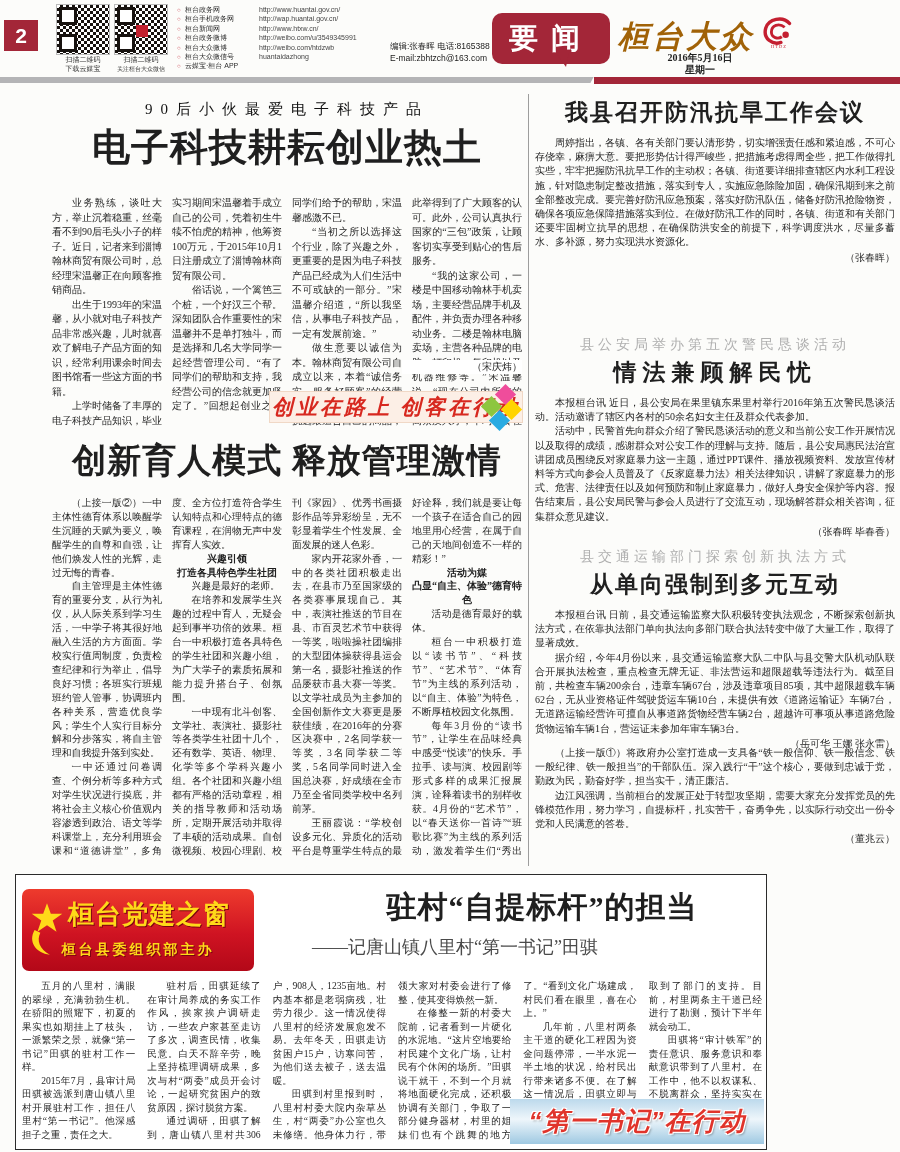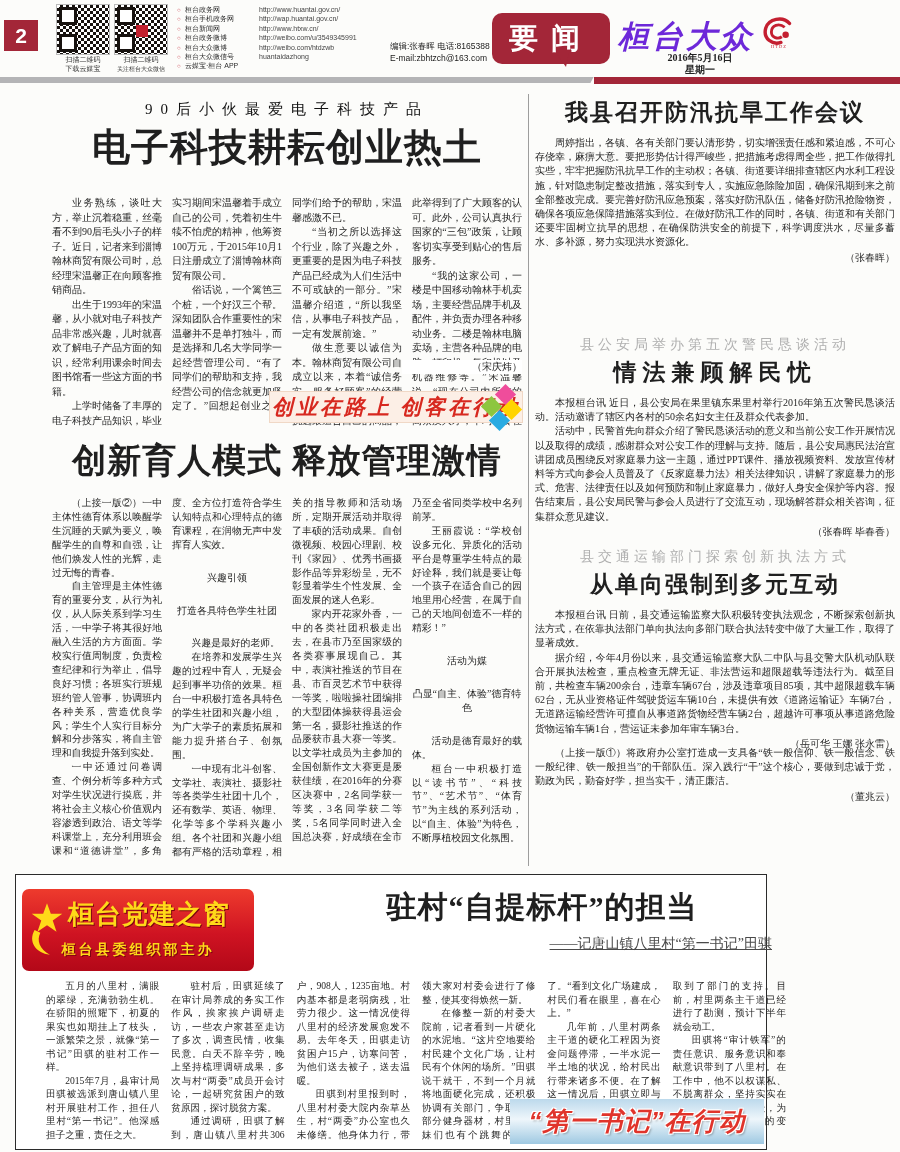--- a/index.html
+++ b/index.html
@@ -1,21 +1,21 @@
 <!DOCTYPE html>
 <html><head>
 <meta charset="utf-8">
 <style>
   * { margin:0; padding:0; box-sizing:border-box; }
   html,body { width:900px; height:1152px; }
   body { position:relative; background:#fcfcfa; color:#1f1f1f; overflow:hidden;
          font-family:"Liberation Serif","DejaVu Serif",serif; }
   .abs { position:absolute; }
   p { text-indent:2em; text-align:justify; }
-  h4.sub { text-align:center; font-weight:normal; text-indent:0; margin:19px 0; font-size:1.02em; }
+  h4.sub { text-align:center; font-weight:bold; text-indent:0; margin:0 0; font-size:1.02em; }
 
   
   #header { position:absolute; left:0; top:0; width:900px; height:92px; }
   #page-num { left:4px; top:20px; width:34px; height:31px; background:#a32638; color:#fff;
               display:flex; align-items:center; justify-content:center; font-size:21px; font-weight:bold;
               font-family:"Liberation Sans","DejaVu Sans",sans-serif; }
   .qr { top:4px; width:54px; height:51px; position:absolute;
         background:repeating-conic-gradient(#17120f 0% 25%, #fff 0% 50%) 0 0 / 6px 6px; border:1px solid #bbb; }
   .qr::before, .qr::after { content:""; position:absolute; width:12px; height:12px; border:3px solid #17120f; background:#fff; }
   .qr::before { left:2px; top:2px; } .qr::after { left:2px; bottom:2px; }
@@ -28,21 +28,21 @@
   .link-name { width:74px; }
   .link-url { color:#444; }
   #editor { left:390px; top:41px; font-size:8.5px; line-height:11.5px; color:#222;
             font-family:"Liberation Sans","DejaVu Sans",sans-serif; }
   #bubble { left:492px; top:13px; width:118px; height:51px; background:#a32638; border-radius:10px;
             color:#fff; display:flex; align-items:center; justify-content:center;
             font-size:29px; font-weight:bold; letter-spacing:13px; }
   #bubble::after { content:""; position:absolute; left:64px; bottom:-13px;
                    border:10px solid transparent; border-top:14px solid #a32638; border-right-width:3px; }
   #paper-name { left:618px; top:16px; font-size:31px; font-weight:bold; font-style:italic;
-                color:#6d28d9; letter-spacing:3px; }
+                color:#a16207; letter-spacing:3px; }
   #paper-logo { left:760px; top:13px; width:38px; height:38px; }
   #logo-cap { position:absolute; left:760px; top:44px; width:38px; text-align:center;
               font-size:4.5px; color:#c41f30; letter-spacing:1px; }
   #date-block { left:630px; top:52px; width:140px; text-align:center; font-size:10px; font-weight:bold;
                 line-height:12px; color:#222; }
   #bar-gray { left:0; top:77px; width:578px; height:6px; background:#b4b4b6; }
   #bar-skew { left:572px; top:77px; width:20px; height:6px; background:#b4b4b6; transform:skewX(-28deg); }
   #bar-red  { left:594px; top:77px; width:306px; height:7px; background:#a32638; }
 
   
@@ -89,24 +89,24 @@
                background:linear-gradient(180deg,#ee3b2d 0%,#cf1322 55%,#b30818 100%); border-radius:7px; }
   #party-emblem { position:absolute; left:4px; top:10px; width:42px; height:60px; }
   #party-title { position:absolute; left:46px; top:8px; font-size:26px; font-weight:bold; color:#ffd919;
                  letter-spacing:1px; font-family:"Liberation Sans","DejaVu Sans",sans-serif;
                  text-shadow:1px 1px 0 #7a0410; }
   #party-sub { position:absolute; left:0; top:52px; width:100%; text-align:center; font-size:14px; font-weight:bold;
                color:#ffd919; letter-spacing:3px; font-family:"Liberation Sans","DejaVu Sans",sans-serif;
                text-shadow:1px 1px 0 #7a0410; }
   #party-headline { position:absolute; left:296px; top:12px; width:460px; text-align:center;
                     font-size:30px; font-weight:bold; letter-spacing:1px; }
-  #party-subline { position:absolute; left:296px; top:60px; width:460px; text-align:right;
-                   font-size:14px; color:#4a4a4a;text-decoration:underline; }
+  #party-subline { position:absolute; left:296px; top:60px; width:460px; text-align:left;
+                   font-size:18px; color:#4a4a4a; }
   #party-body { position:absolute; left:6px; top:104px; width:740px; height:164px;
-                column-count:6; column-gap:12px; font-size:9.6px; line-height:13.5px;margin-left:24px; }
+                column-count:6; column-gap:12px; font-size:9.6px; line-height:13.5px; }
   #blue-banner { position:absolute; left:494px; top:224px; width:254px; height:45px; z-index:4;
                  background:linear-gradient(180deg,#bcd9ec 0%,#eef6fb 45%,#9fc9e2 100%);
                  display:flex; align-items:center; justify-content:center; }
   #blue-banner .btxt { font-size:26px; font-weight:bold; font-style:italic; color:#e0342b; letter-spacing:1px;
                  font-family:"Liberation Sans","DejaVu Sans",sans-serif;
                  text-shadow:-1px -1px 0 #fff, 1px -1px 0 #fff, -1px 1px 0 #fff, 1px 1px 0 #fff, 2px 2px 2px rgba(0,0,0,.25); }
 </style>
 </head>
 <body>
 
@@ -255,20 +255,21 @@
   <div class="rbody">
       <p>本报桓台讯  日前，县交通运输监察大队积极转变执法观念，不断探索创新执法方式，在依靠执法部门单向执法向多部门联合执法转变中做了大量工作，取得了显著成效。</p>
       <p>据介绍，今年4月份以来，县交通运输监察大队二中队与县交警大队机动队联合开展执法检查，重点检查无牌无证、非法营运和超限超载等违法行为。截至目前，共检查车辆200余台，违章车辆67台，涉及违章项目85项，其中超限超载车辆62台，无从业资格证件驾驶货运车辆10台，未提供有效《道路运输证》车辆7台，无道路运输经营许可擅自从事道路货物经营车辆2台，超越许可事项从事道路危险货物运输车辆1台，营运证未参加年审车辆3台。</p>
     </div>
   <div class="rbyline">（岳可华 王娜 张永雷）</div>
 </div>
 
 <div class="rart" style="top:746px;">
   <div class="rbody" style="margin-top:0;">
       <p>（上接一版①）将政府办公室打造成一支具备“铁一般信仰、铁一般信念、铁一般纪律、铁一般担当”的干部队伍。深入践行“干”这个核心，要做到忠诚于党，勤政为民，勤奋好学，担当实干，清正廉洁。</p>
+      <p>边江风强调，当前桓台的发展正处于转型攻坚期，需要大家充分发挥党员的先锋模范作用，努力学习，自提标杆，扎实苦干，奋勇争先，以实际行动交出一份令党和人民满意的答卷。</p>
     </div>
   <div class="rbyline">（董兆云）</div>
 </div>
 
 <div id="bottom-box" class="abs">
   <div id="party-box">
     <svg id="party-emblem" viewBox="0 0 44 62">
       <path d="M22 4 L26 15 L38 15 L28 22 L32 34 L22 27 L12 34 L16 22 L6 15 L18 15 Z" fill="#ffd919"></path>
       <path d="M9 32 C2 44 10 56 25 58 C14 52 11 43 15 35 Z" fill="#ffd919"></path>
     </svg>

